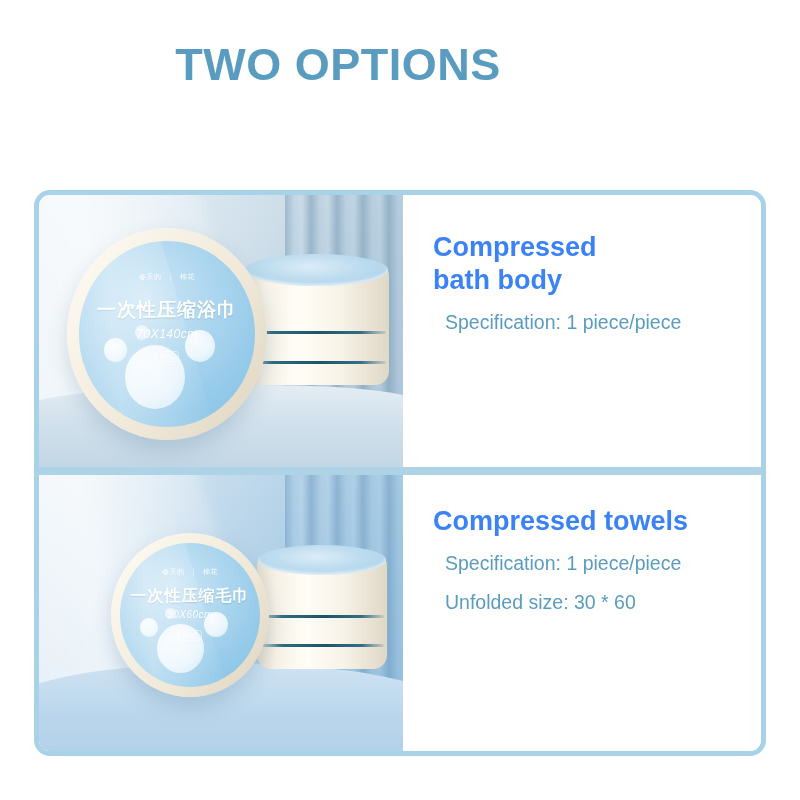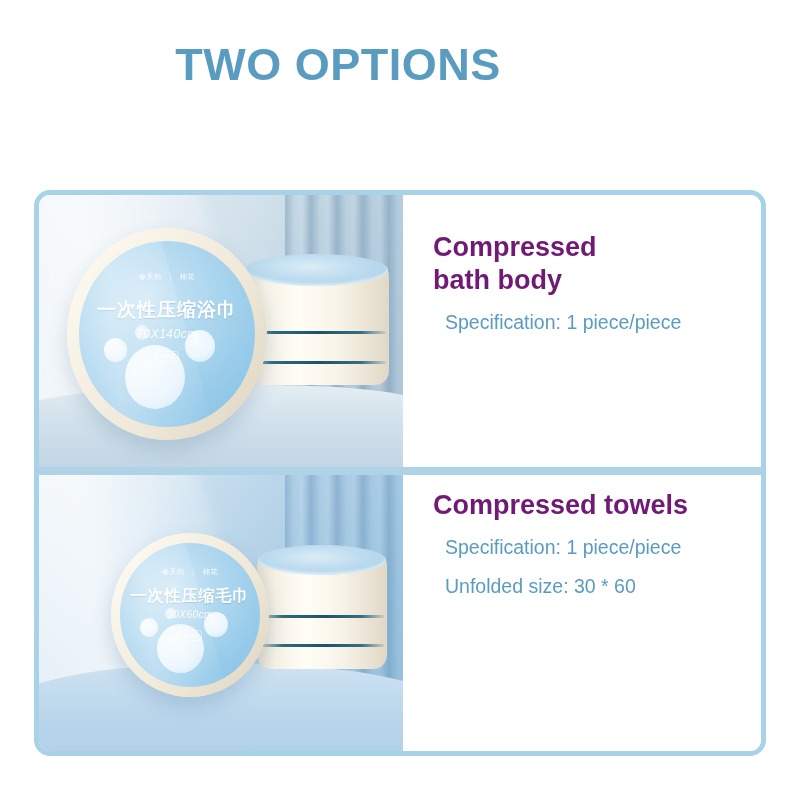--- a/index.html
+++ b/index.html
@@ -229,24 +229,24 @@
   .boll.b3 { width: 13%; height: 13%; left: 14%; top: 52%; }
   .boll.b4 { width: 8%;  height: 8%;  left: 32%; top: 45%; opacity:.7; }
 
   
   .info {
     flex: 1 1 auto;
     background: #ffffff;
     padding: 36px 0 0 30px;
     box-sizing: border-box;
   }
-  .info-top { padding-top: 14px; }
+  .info-top { padding-top: 30px; }
   .info h3 {
     margin: 0 12px 6px 0;
-    color: #701a75;
+    color: #3b82f6;
     font-size: 27px;
     font-weight: bold;
     line-height: 33px;
   }
   .info p {
     margin: 12px;
     color: #5a9cc0;
     font-size: 19.5px;
     line-height: 27px;
     font-weight: normal;

